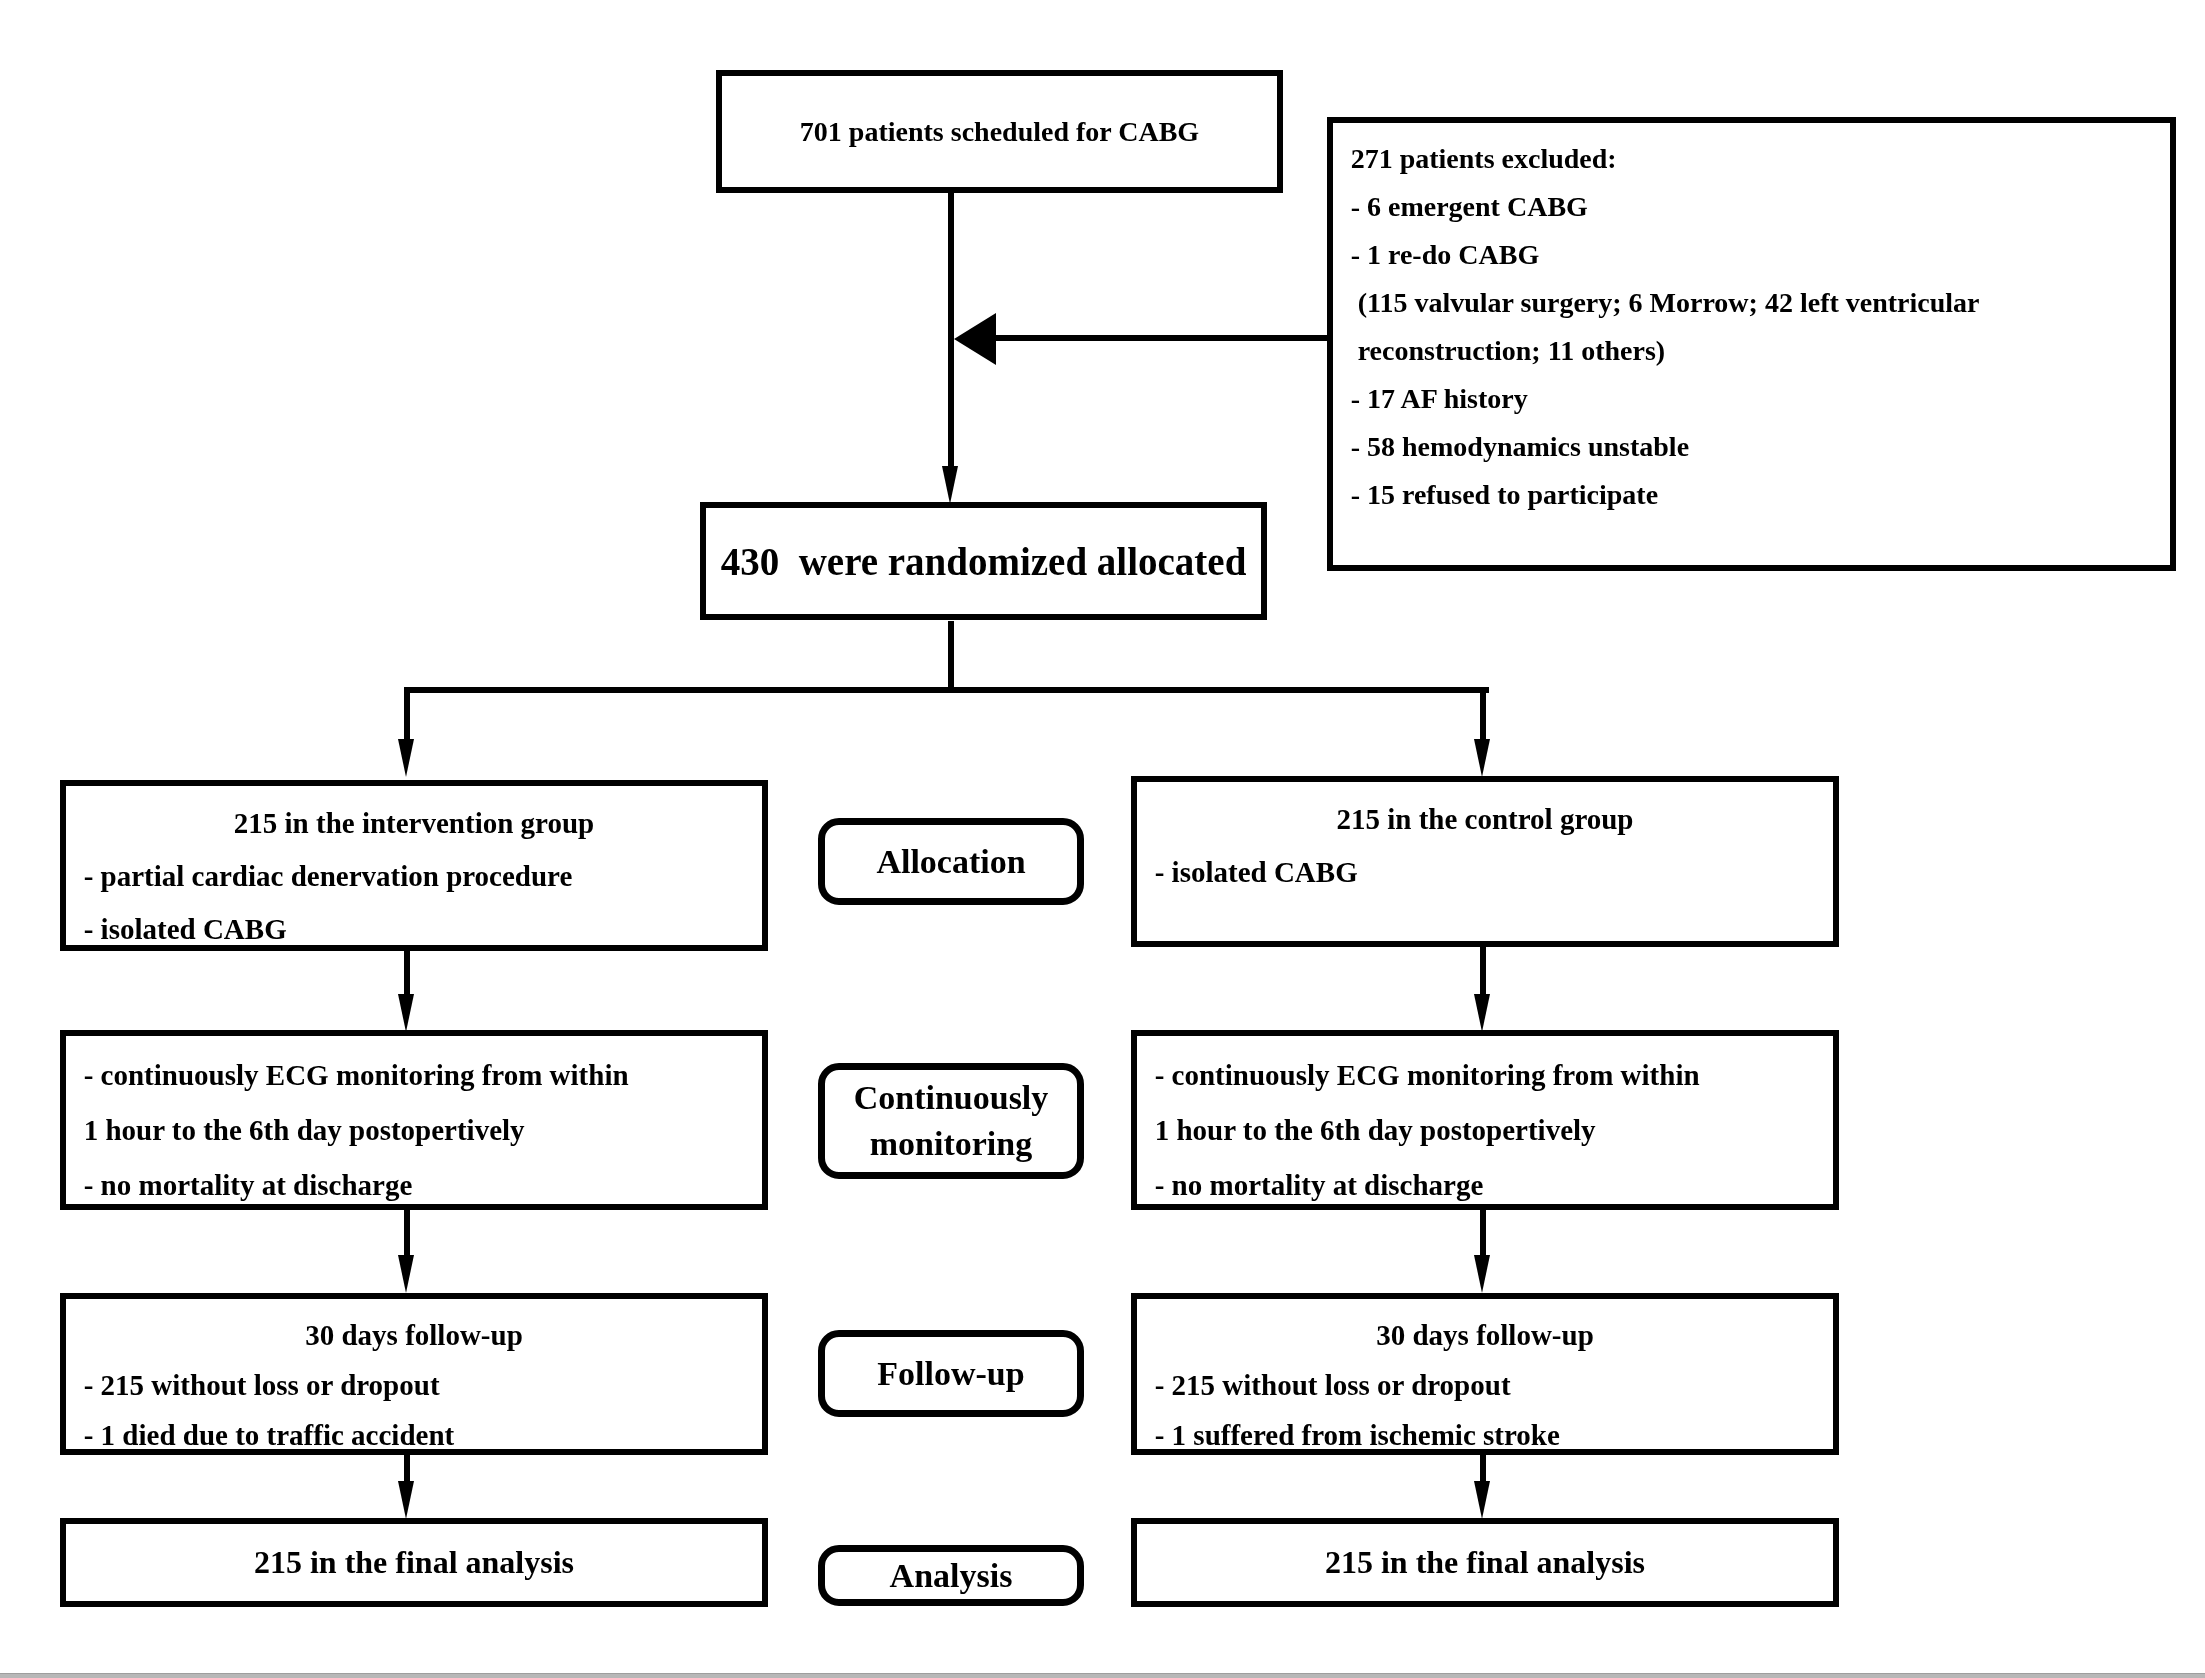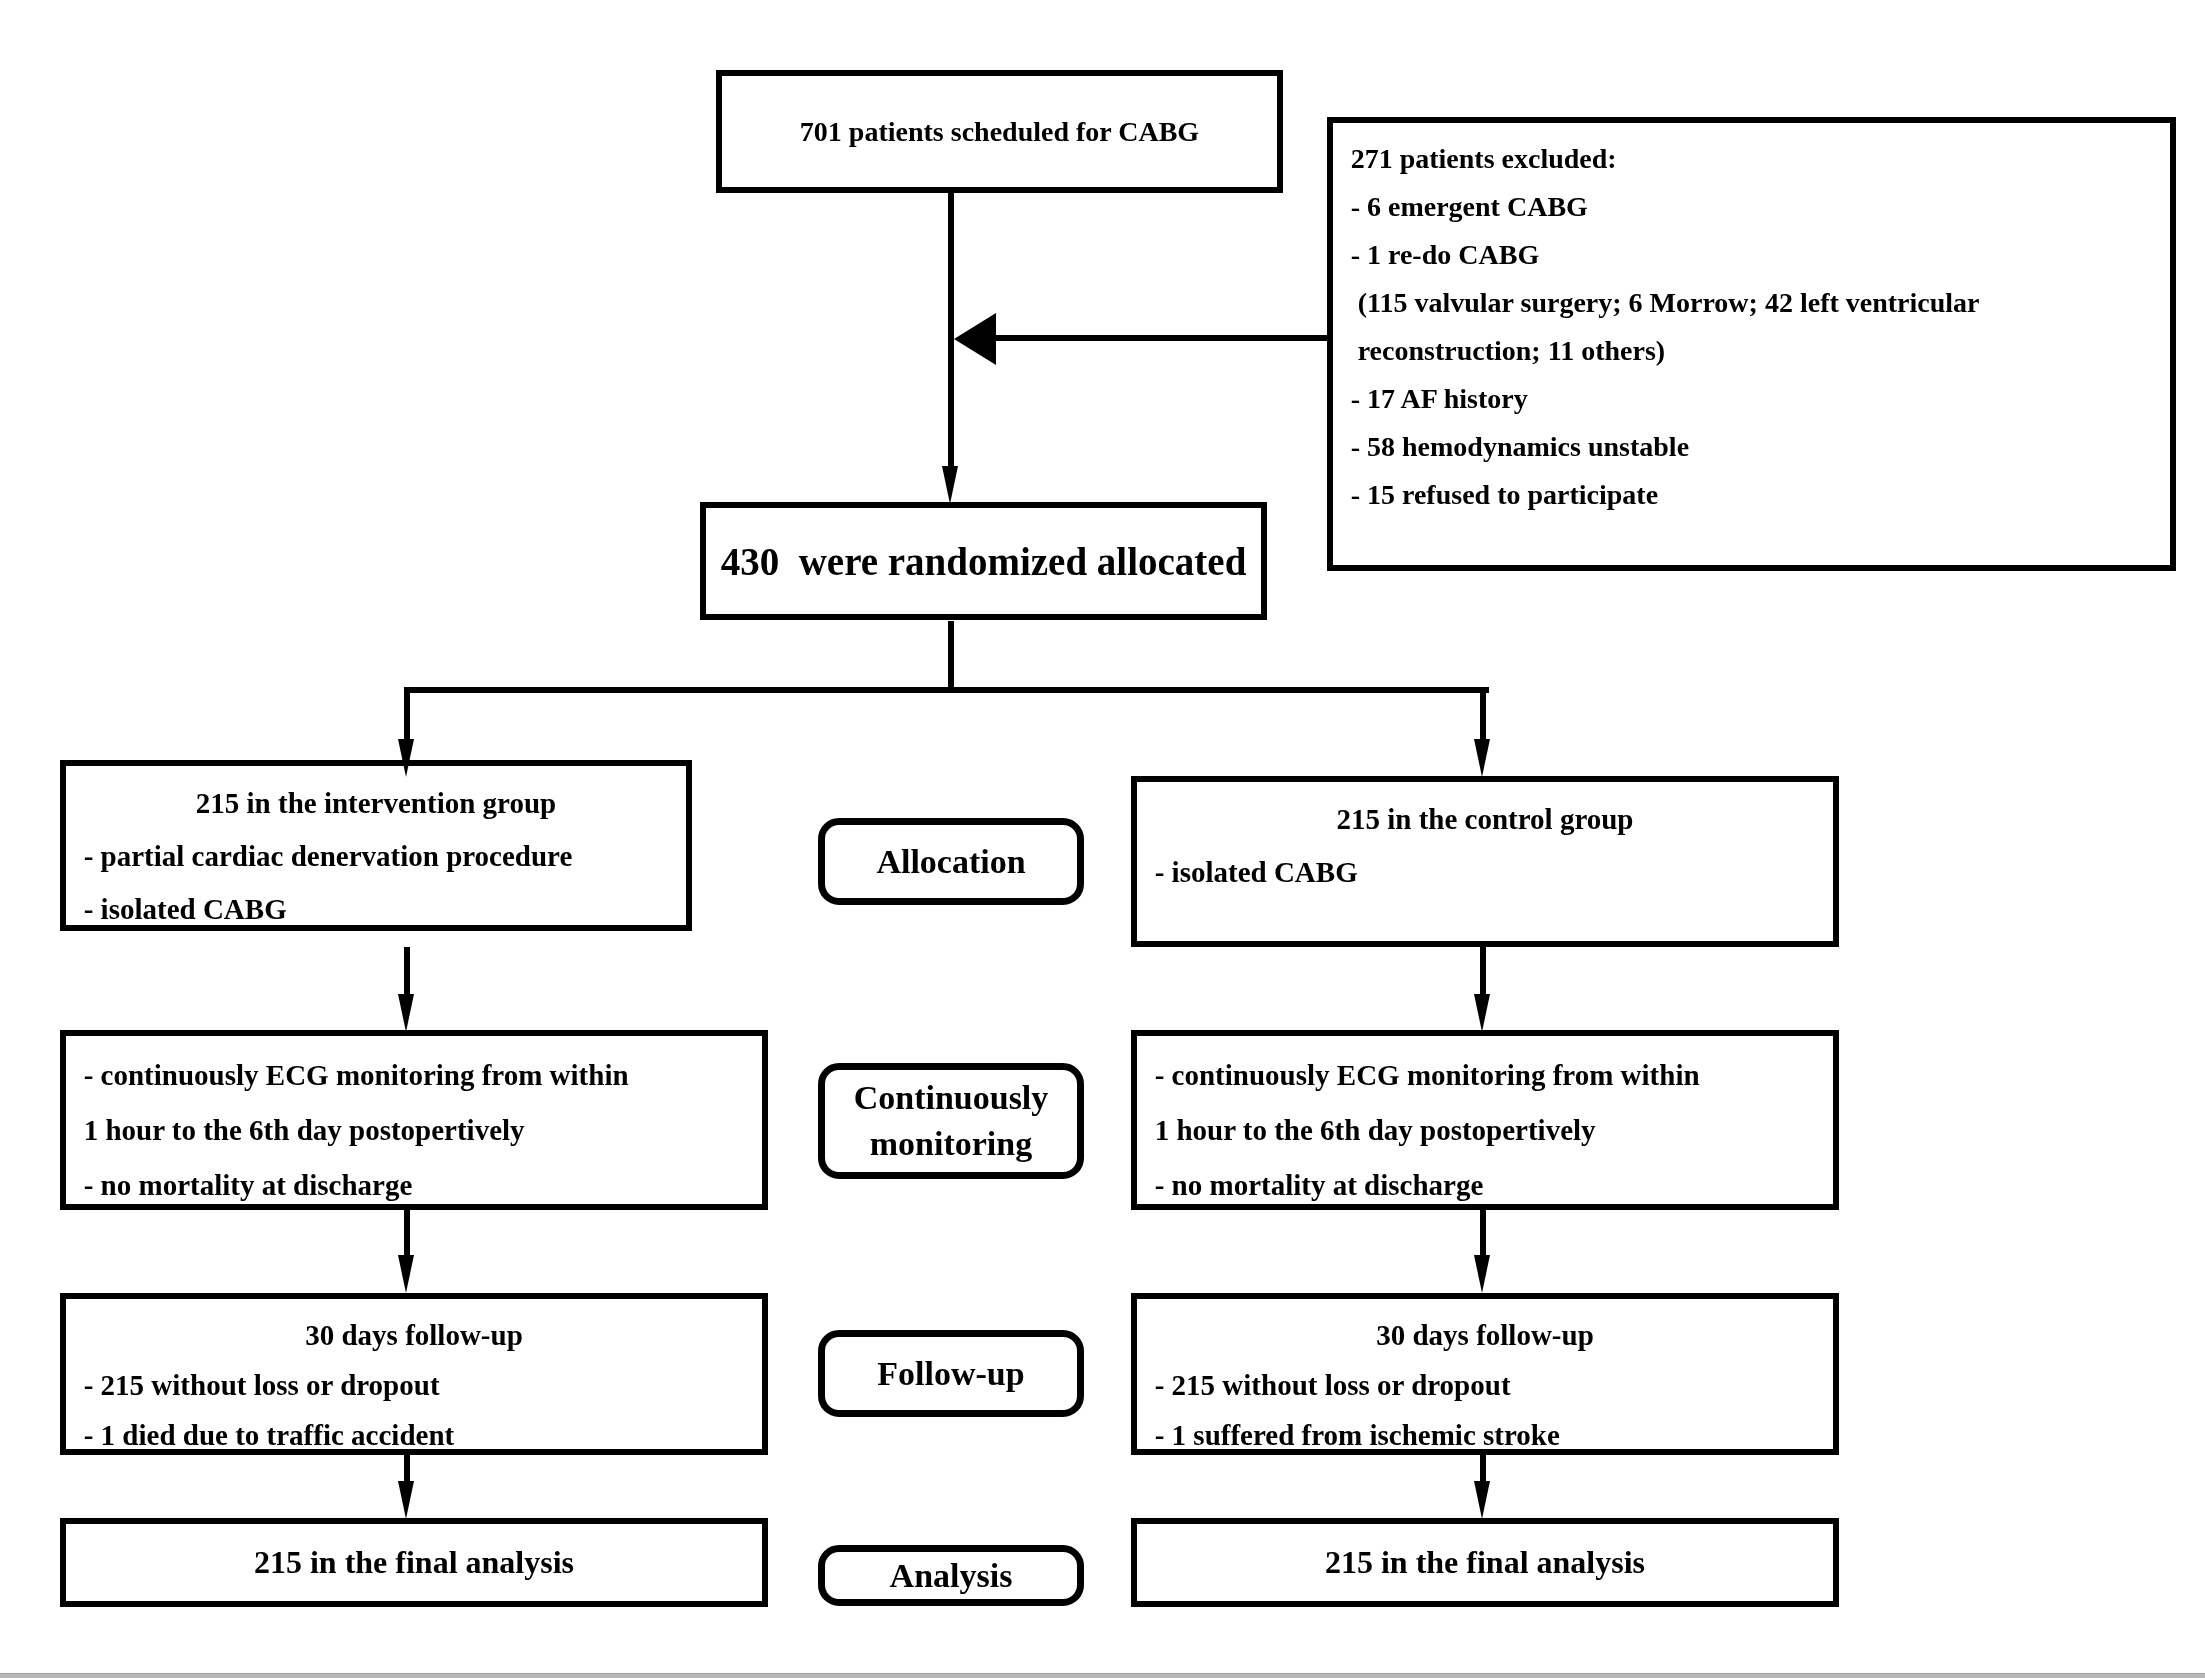--- a/index.html
+++ b/index.html
@@ -29,21 +29,21 @@
 
   .line { display: block; white-space: pre; }
   .t-center { text-align: center; }
 
   
   .box-scheduled   { left: 668px; top: 70px;  width: 567px; height: 123px; font-size: 28px; margin-left: 48px; }
   .box-excluded    { left: 1327px; top: 117px;  width: 849px; height: 454px;
                      font-size: 28px; line-height: 48px; padding: 12.4px 17.7px; }
   .box-randomized  { left: 668px; top: 502px; width: 567px; height: 118px; font-size: 39px; margin-left: 32px; }
 
-  .box-int-group   { left: 60px;  top: 760px; width: 632px; height: 171px;
+  .box-int-group   { left: 60px;  top: 780px; width: 708px; height: 171px;
                      font-size: 29px; line-height: 53px; padding: 10.6px 17.7px; }
   .box-ctl-group   { left: 1131px; top: 776px; width: 708px; height: 171px;
                      font-size: 29px; line-height: 53px; padding: 10.6px 17.7px; }
 
   .box-int-monitor { left: 60px;  top: 1030px; width: 708px; height: 180px;
                      font-size: 29px; line-height: 55px; padding: 12.4px 17.7px; }
   .box-ctl-monitor { left: 1131px; top: 1030px; width: 708px; height: 180px;
                      font-size: 29px; line-height: 55px; padding: 12.4px 17.7px; }
 
   .box-int-fup     { left: 60px;  top: 1293px; width: 708px; height: 162px;

